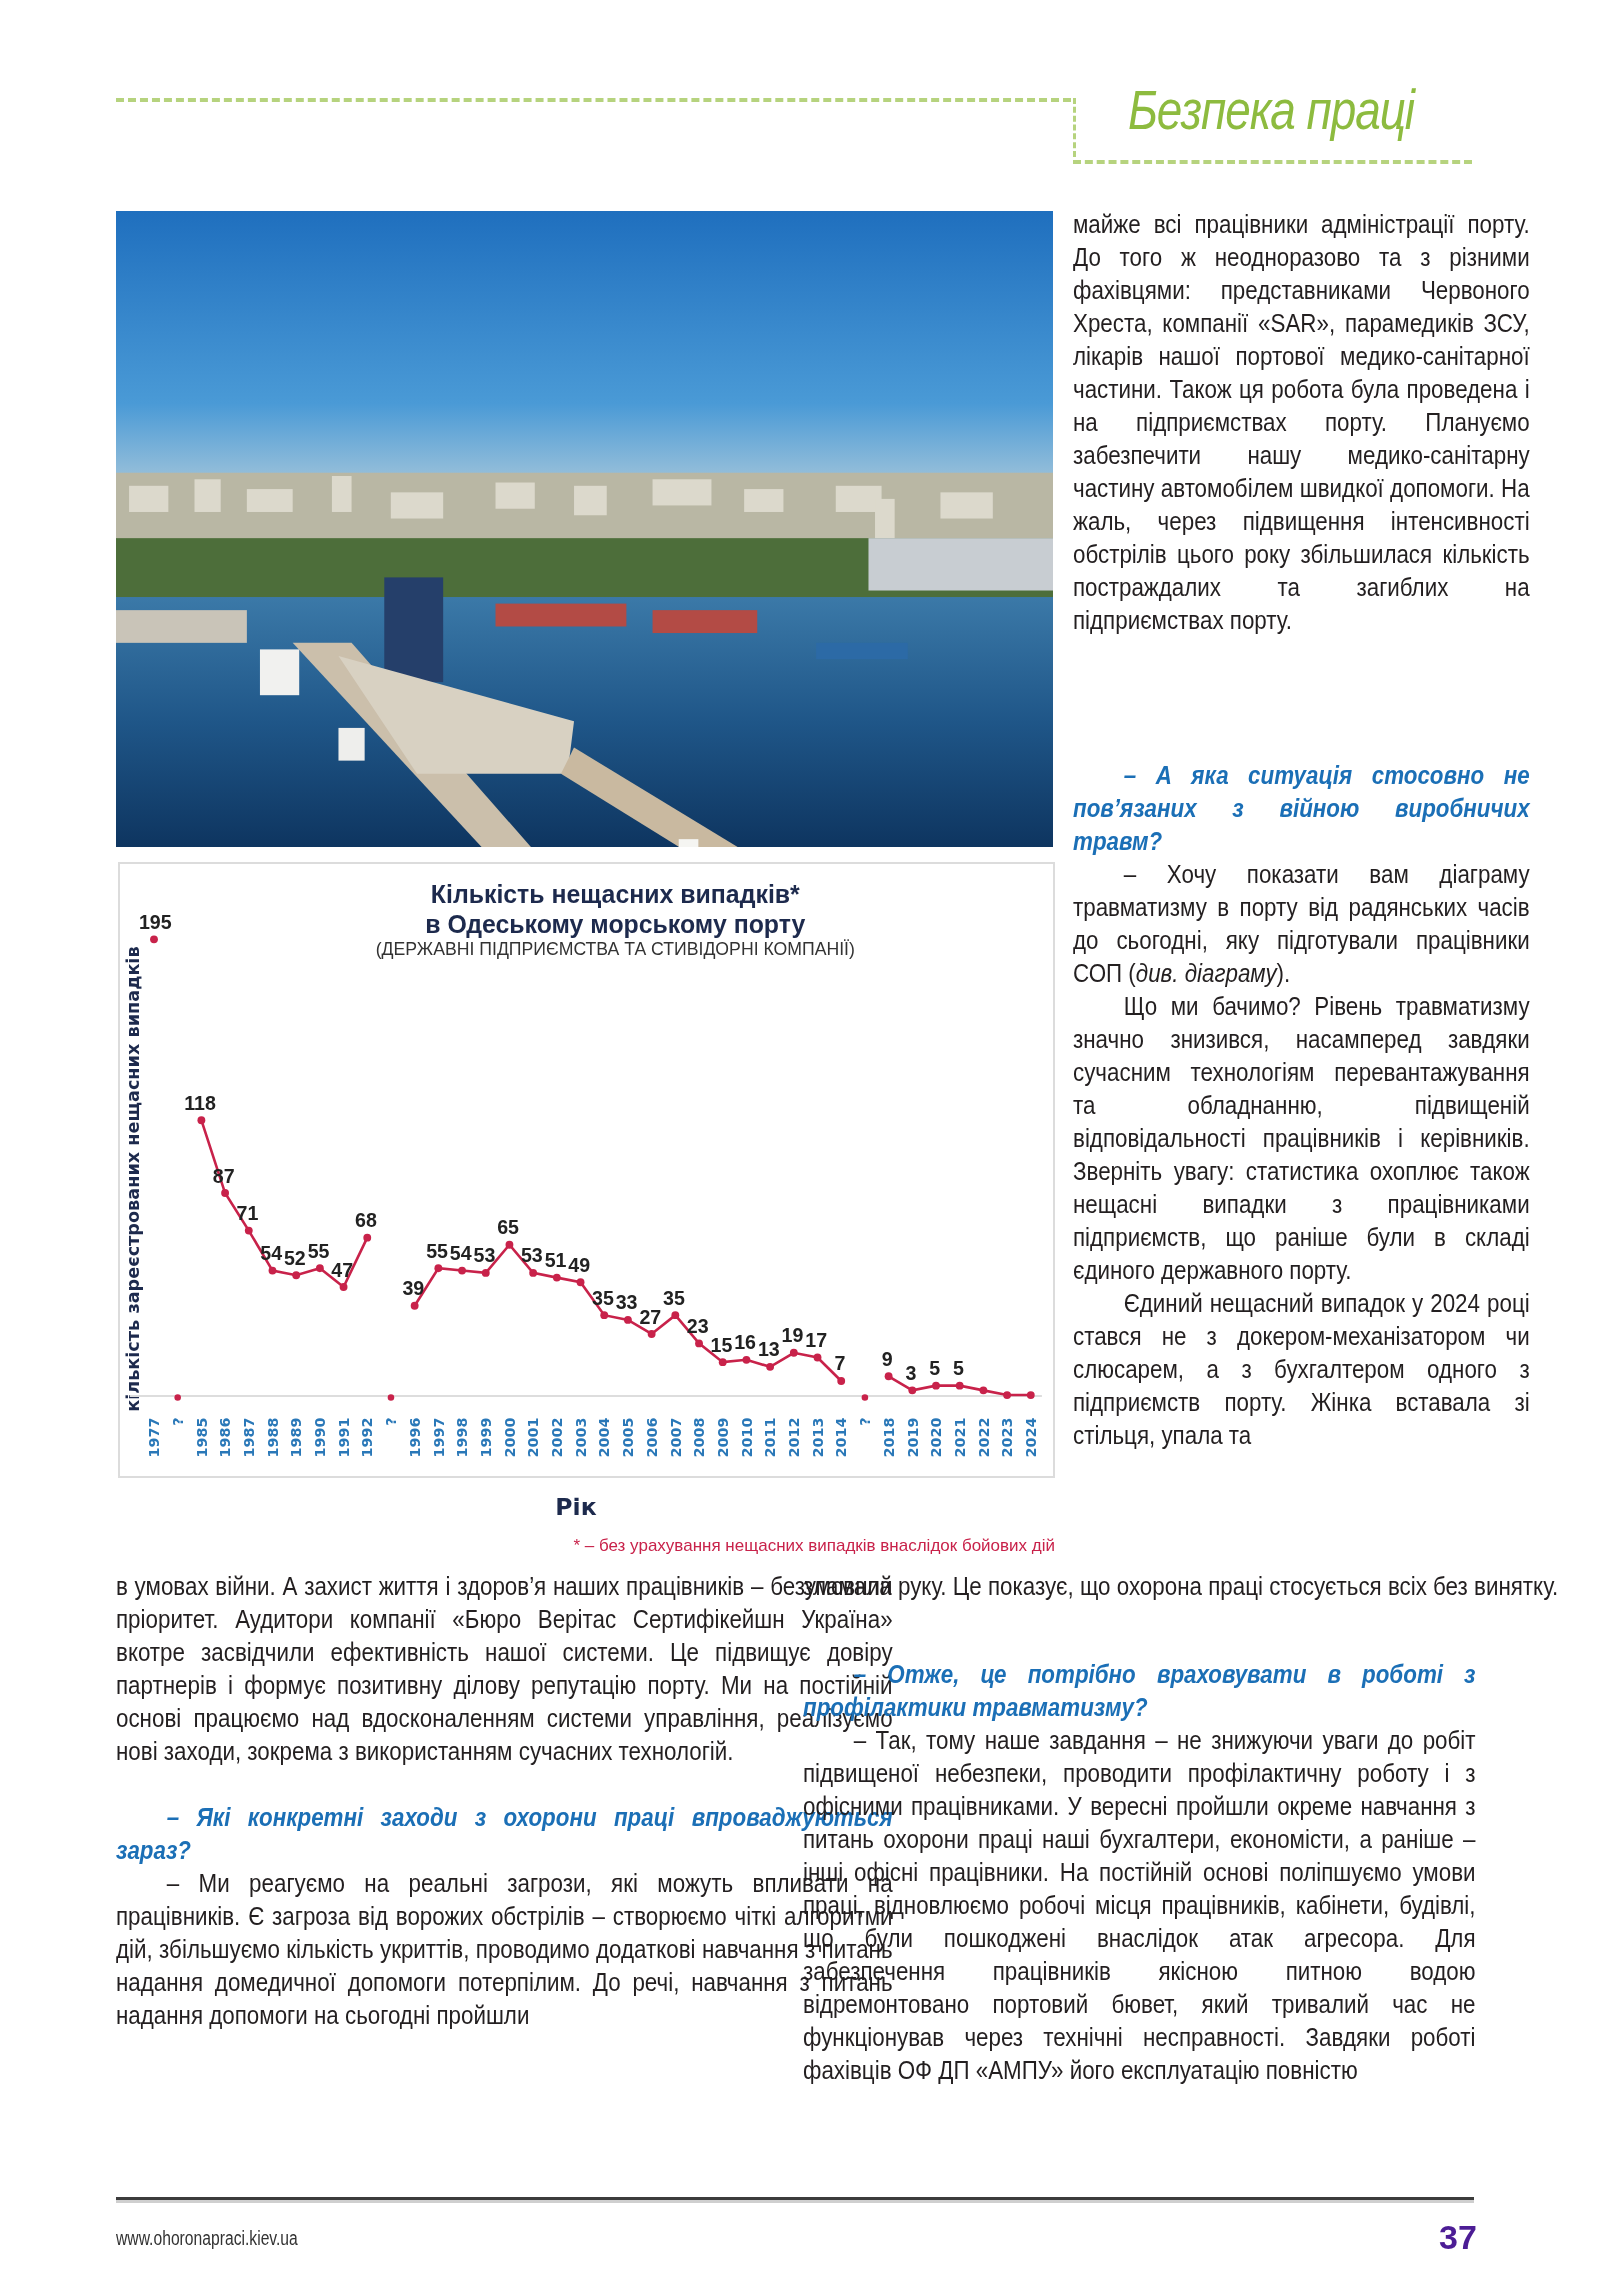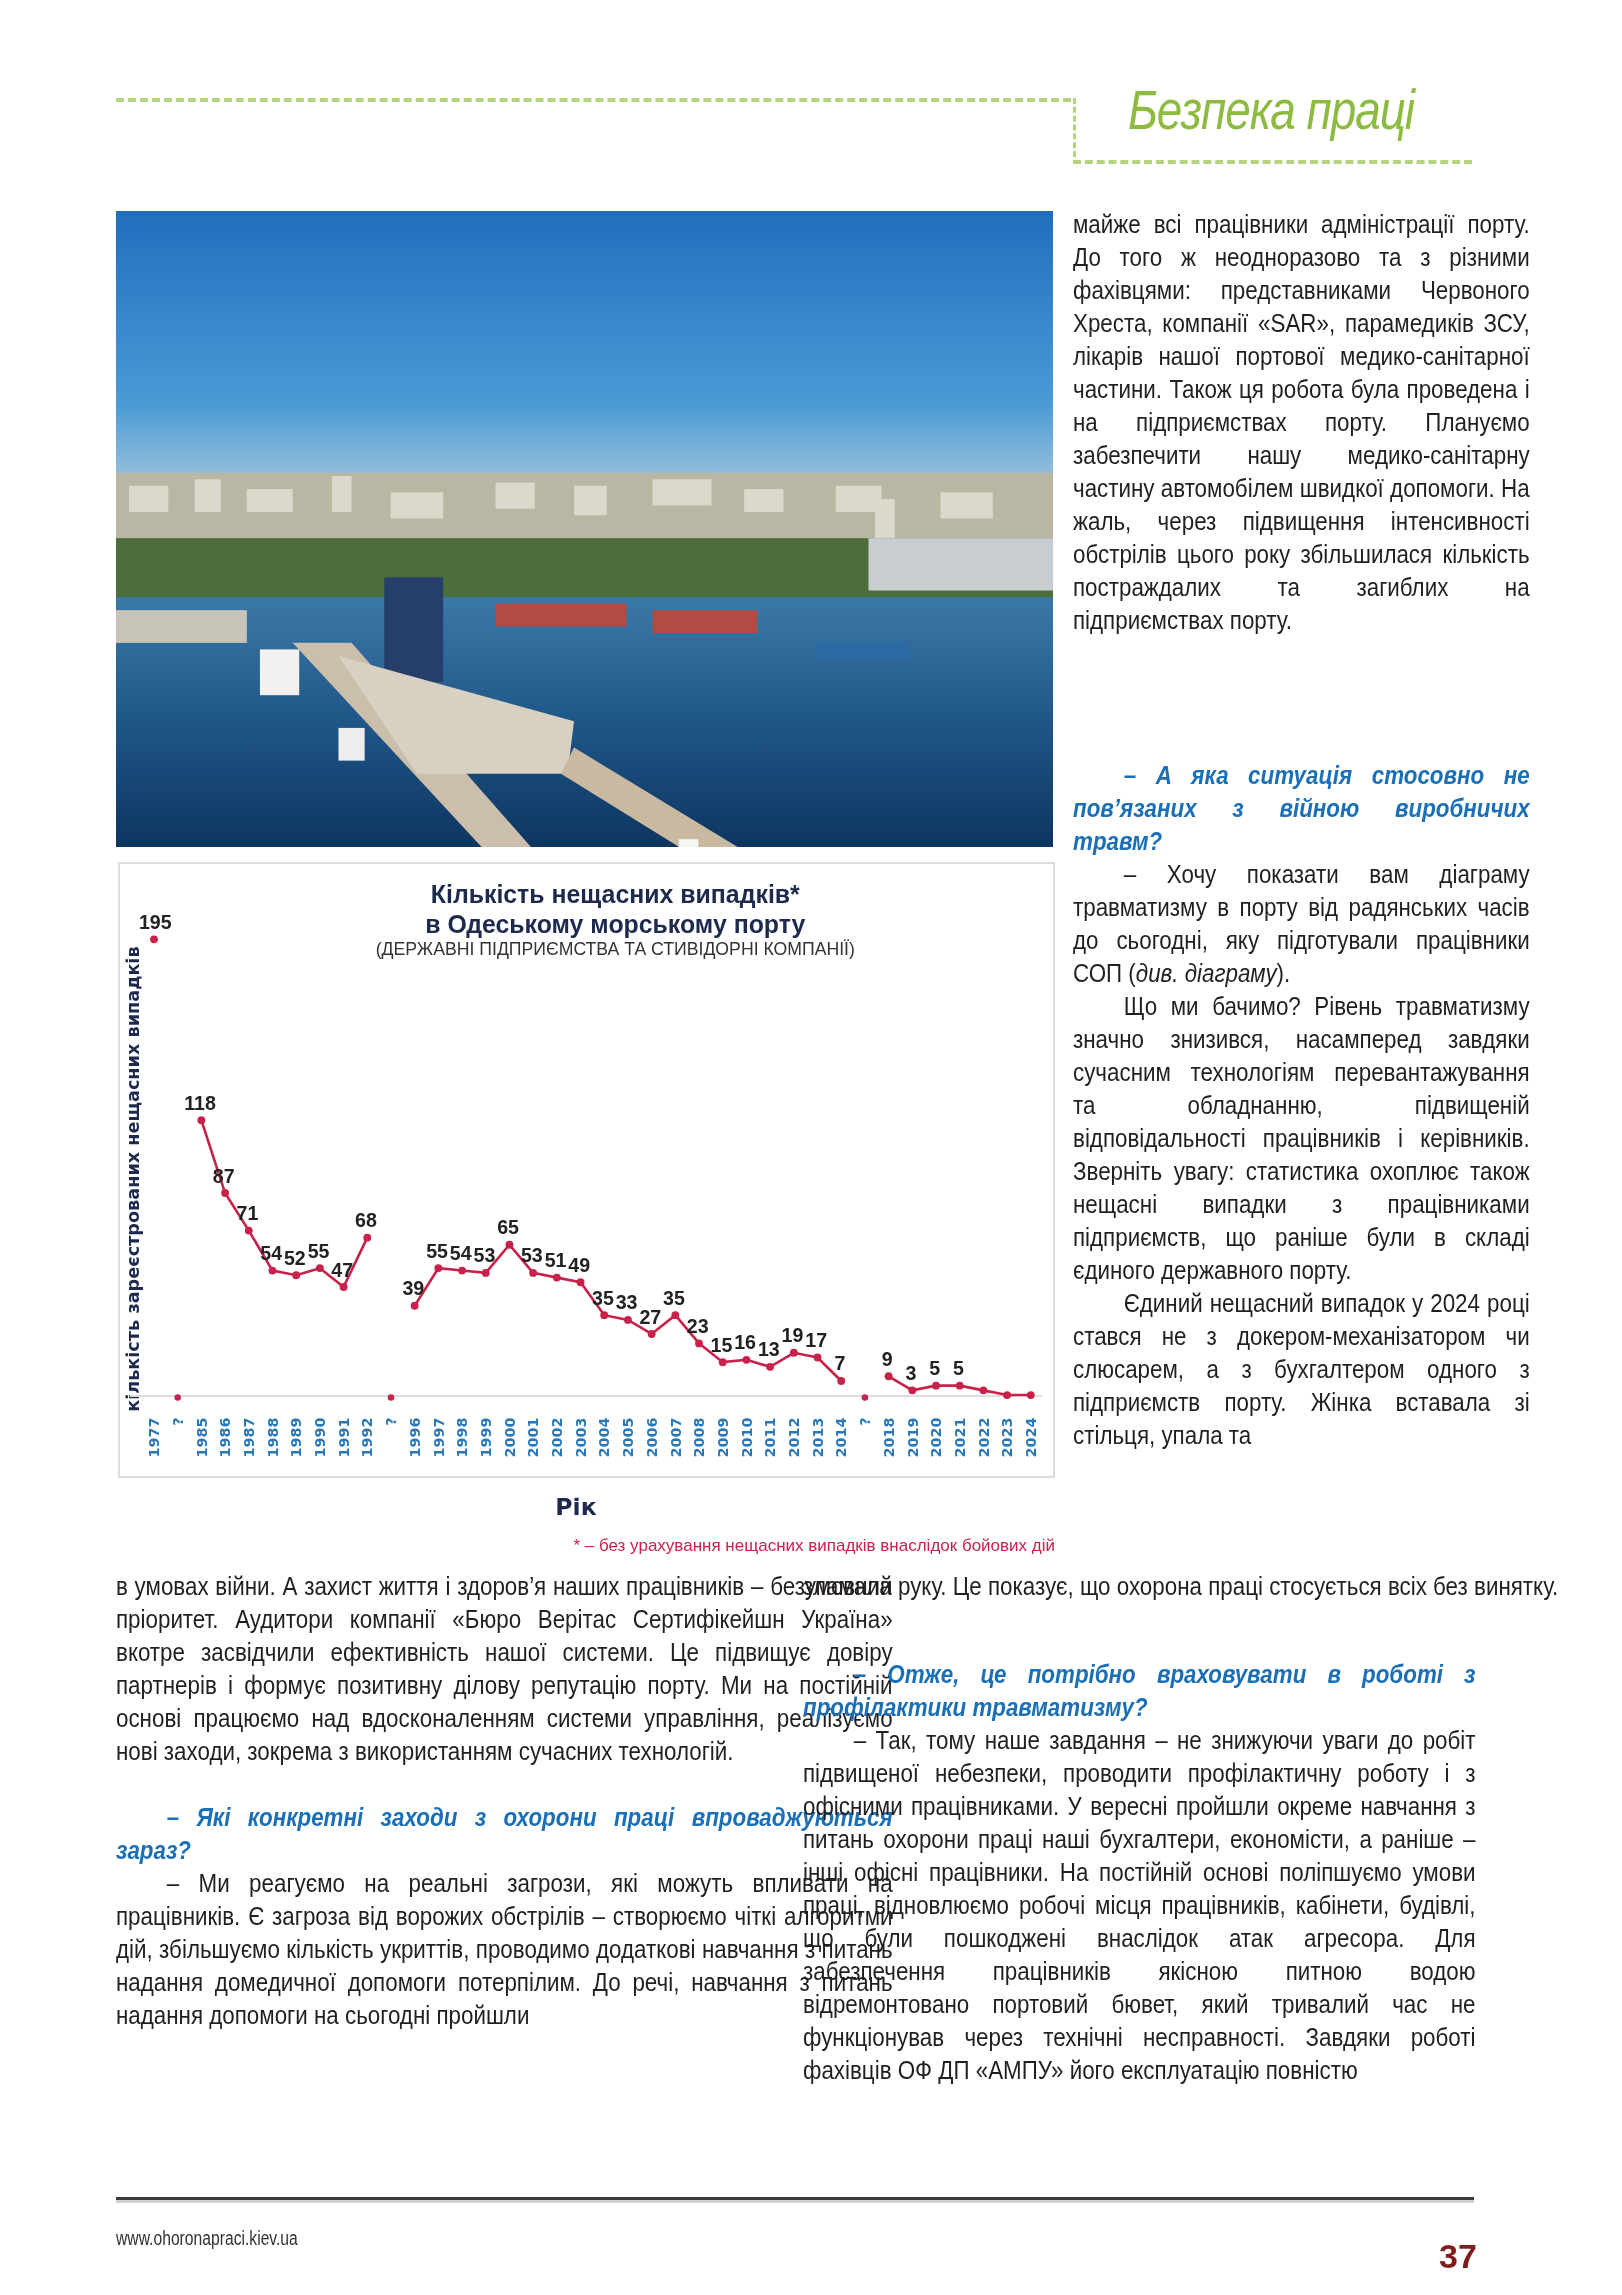--- a/index.html
+++ b/index.html
@@ -38,21 +38,21 @@
   .xlab { font-family: "DejaVu Sans", sans-serif; font-weight: bold; fill: #2a78b8; font-size: 22px; }
   .dlab { font-family: "Liberation Sans", sans-serif; font-weight: bold; fill: #222; font-size: 30px; }
   .ylab { font-family: "DejaVu Sans", sans-serif; font-weight: bold; fill: #1d2a4d; font-size: 27px; }
   .xtitle { font-family: "DejaVu Sans", sans-serif; font-weight: bold; fill: #1d2a4d; font-size: 36px; }
   .footnote { font-family: "Liberation Sans", sans-serif; fill: #c8224a; font-size: 26px; }
 
   
   .foot-rule { left: 116px; top: 2197px; width: 1358px; height: 3.3px; background: #3c3c3c; }
   .foot-rule2 { left: 116px; top: 2200px; width: 1358px; height: 2.6px; background: #cfcfcf; }
   .foot-url { left: 116px; top: 2227px; font-size: 19.6px; color: #333; transform: scaleX(0.8); transform-origin: left top; }
-  .foot-page { left: 1439px; top: 2218px; font-size: 34px; font-weight: bold; color: #7f1d1d; margin-top: 19px; }
+  .foot-page { left: 1439px; top: 2218px; font-size: 34px; font-weight: bold; color: #4c1d95; }
 </style>
 </head>
 <body>
 
 <div class="abs hdr-dash-top"></div>
 <div class="abs hdr-dash-vert"></div>
 <div class="abs hdr-dash-bot"></div>
 <div class="abs section-title">Безпека праці</div>
 
 <div class="abs photo">

